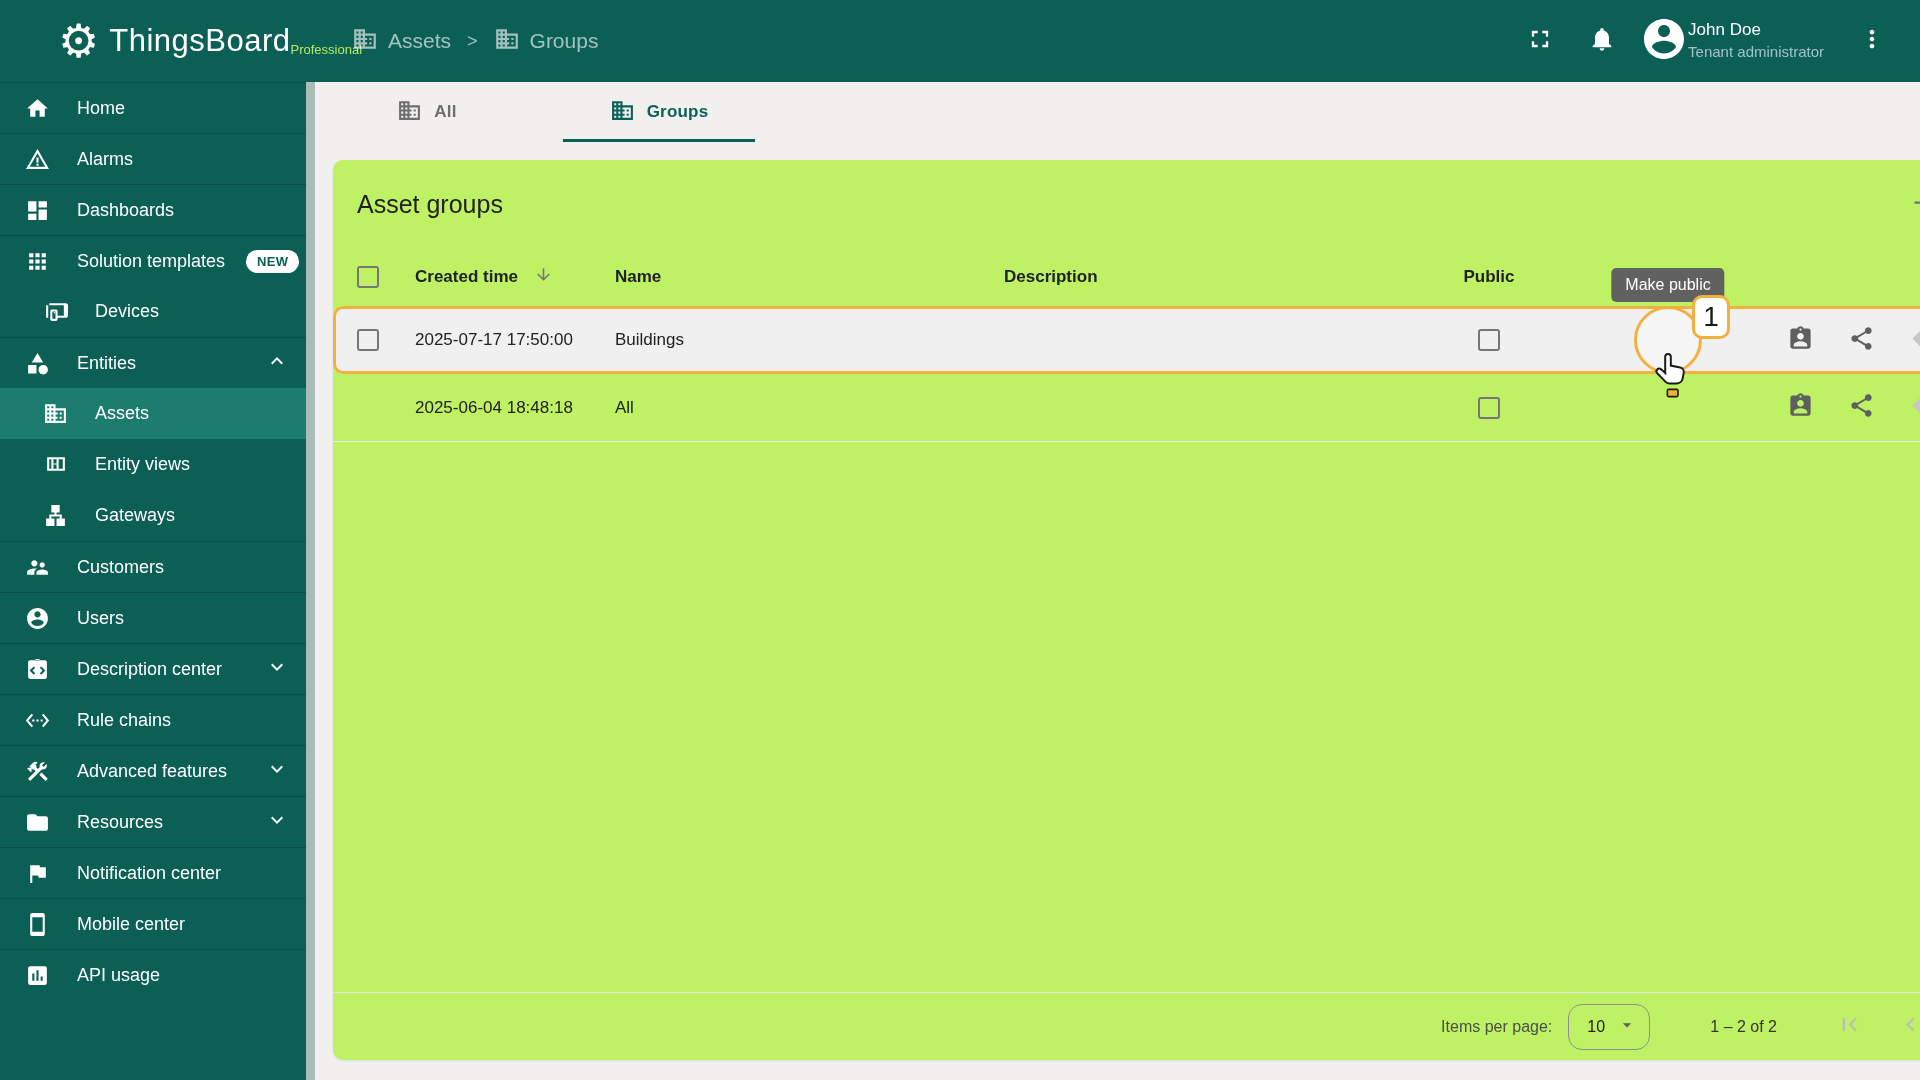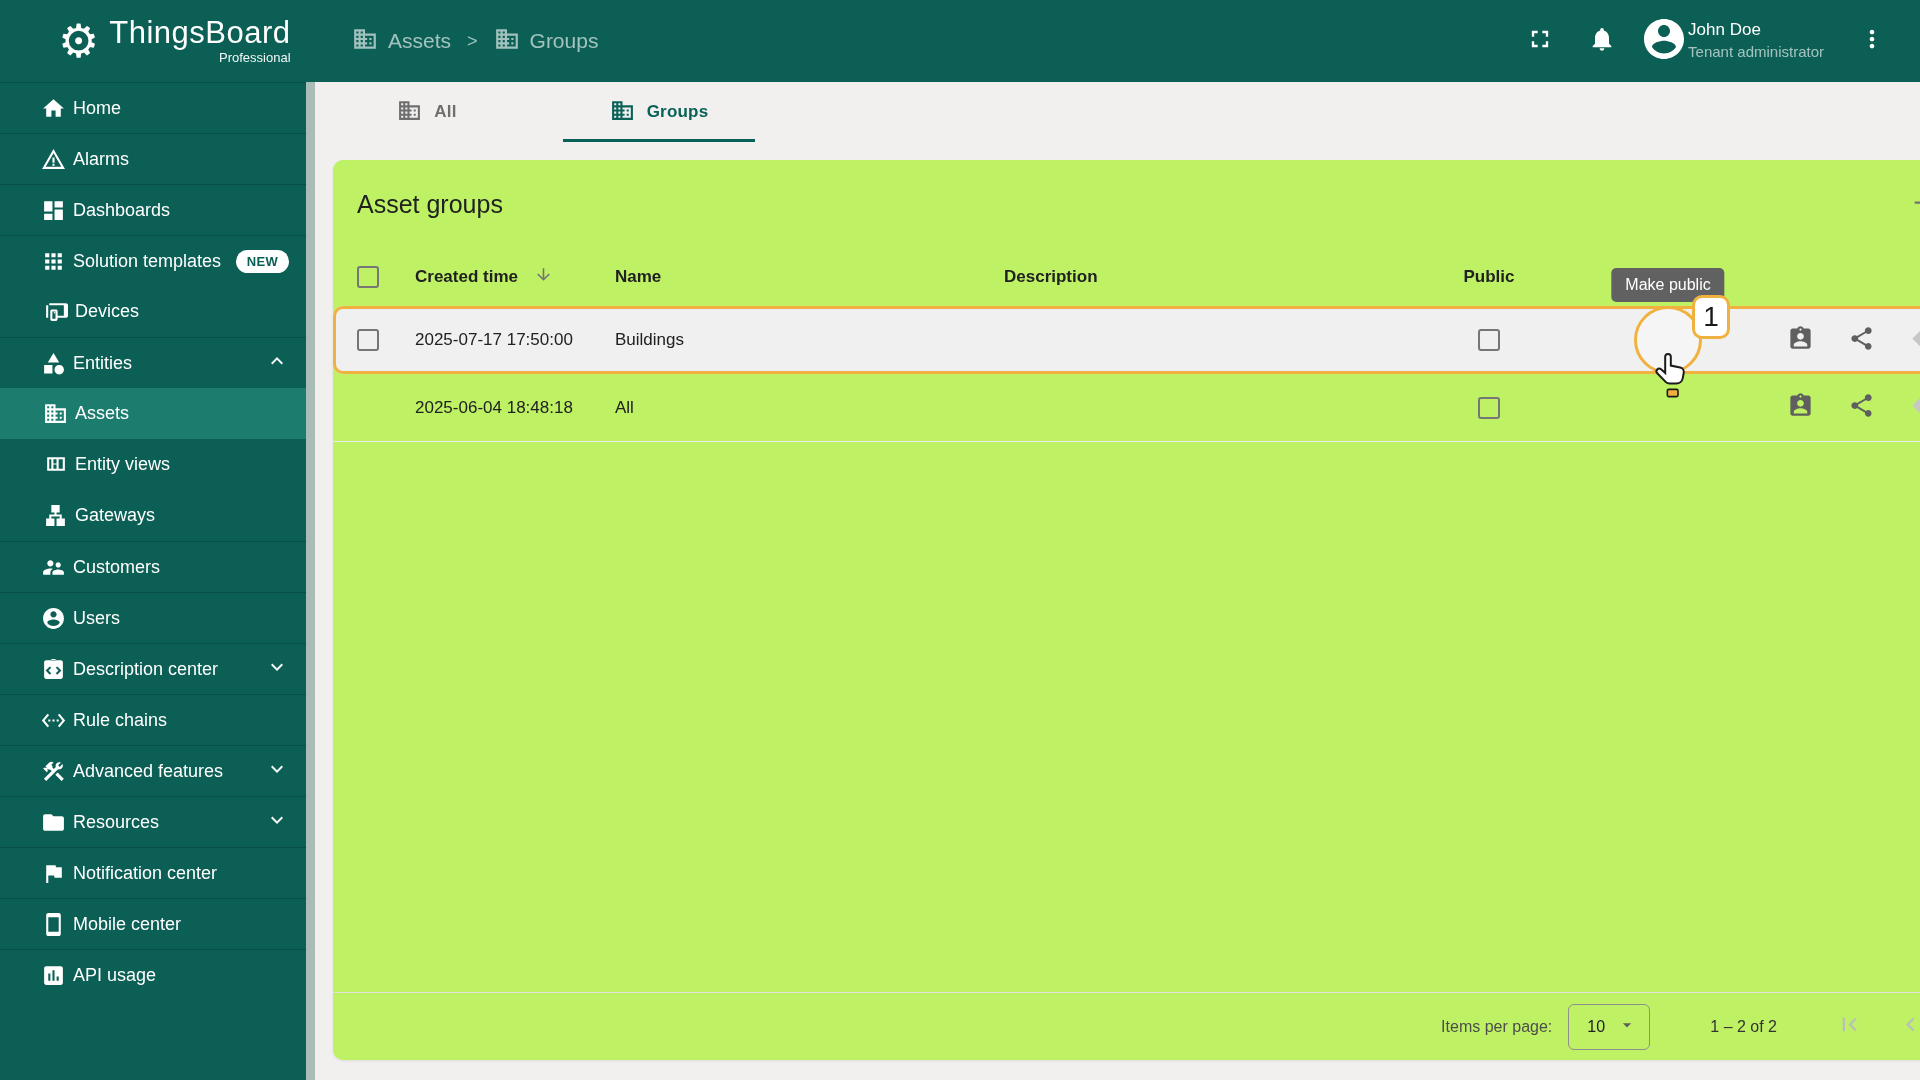--- a/index.html
+++ b/index.html
@@ -15,40 +15,40 @@
   }
   *{box-sizing:border-box;margin:0;padding:0}
   html,body{width:1920px;height:1080px;overflow:hidden}
   body{font-family:"Liberation Sans",sans-serif;}
   .page{position:relative;width:1920px;height:1080px;background:var(--content-bg);overflow:hidden}
 
   
   .topbar{position:absolute;left:0;top:0;width:1920px;height:82px;background:var(--primary);display:flex;align-items:center;z-index:20}
   .logo{display:flex;align-items:center;gap:10px;margin-left:58px}
   .logo-ic{font-size:46px;color:#fff;line-height:1}
-  .logo-text{display:flex;flex-direction:column;align-items:flex-end}
+  .logo-text{display:flex;flex-direction:row;align-items:flex-end}
   .logo-title{color:#fff;font-size:31px;font-weight:400;letter-spacing:.5px;line-height:1.05}
-  .logo-sub{color:#ffffff;font-size:13px;font-weight:400;opacity:.95}
+  .logo-sub{color:#bef264;font-size:13px;font-weight:400;opacity:.95}
   .crumbs{position:absolute;left:352px;top:0;height:82px;display:flex;align-items:center;gap:16px}
   .crumb{display:flex;align-items:center;gap:10px;color:rgba(255,255,255,.62);font-size:21px}
   .crumb .ic svg{width:26px;height:26px;fill:rgba(255,255,255,.62)}
   .crumb-sep{color:rgba(255,255,255,.62);font-size:18px}
   .top-right{position:absolute;right:26px;top:0;height:82px;display:flex;align-items:center}
   .tb-btn{width:44px;height:44px;display:flex;align-items:center;justify-content:center;cursor:pointer}
   .tb-btn svg{width:28px;height:28px;fill:#fff}
   .avatar svg{width:48px;height:48px;fill:#fff}
   .who{display:flex;flex-direction:column;margin-left:2px;margin-right:26px}
   .who-name{color:#fff;font-size:17px;line-height:1.35}
   .who-role{color:rgba(255,255,255,.62);font-size:15px;line-height:1.35}
   .ml18{margin-left:18px}
 
   
   .sidebar{position:absolute;left:0;top:82px;width:315px;height:998px;background:var(--primary);z-index:10}
   .sb-scrollbar{position:absolute;right:0;top:0;width:9px;height:100%;background:#A9BCB6}
-  .sb-item{height:51px;display:flex;align-items:center;padding:0 26px 0 40px;gap:1px;color:#fff;cursor:pointer}
+  .sb-item{height:51px;display:flex;align-items:center;padding:0 26px 0 24px;gap:21px;color:#fff;cursor:pointer}
   .sb-item.divtop{border-top:1px solid rgba(0,0,0,.16)}
   .sb-item.sub{padding-left:42px}
   .sb-item.selected{background:var(--selected)}
   .sb-ic{width:26px;height:26px;flex:0 0 26px;display:flex;align-items:center;justify-content:center}
   .sb-ic svg{width:25px;height:25px;fill:#fff}
   .sb-label{font-size:18px;font-weight:500;white-space:nowrap;margin-left:6px}
   .sb-badge{margin-left:auto;background:#fff;color:var(--primary);font-size:13px;font-weight:700;padding:4px 11px;border-radius:13px;letter-spacing:.3px}
   .sb-chev{margin-left:auto}
   .sb-chev svg{width:24px;height:24px;fill:rgba(255,255,255,.95)}
 
@@ -82,21 +82,21 @@
   .cell-public{display:flex;justify-content:center}
   .row-hl{background:#F1F0F0;box-shadow:inset 0 0 0 3px var(--gold);border-radius:10px}
   .row-plain{border-bottom:1px solid #ECEAE9}
   .actions{display:flex;justify-content:flex-end;gap:21px}
   .act-btn{width:40px;height:40px;display:flex;align-items:center;justify-content:center;cursor:pointer}
   .act-btn svg{width:27px;height:27px;fill:var(--icon-dark)}
   .act-btn.disabled svg{fill:var(--icon-disabled)}
 
   .tfoot{position:absolute;left:0;right:0;bottom:0;height:68px;border-top:1px solid #E3E1E0;display:flex;align-items:center;justify-content:flex-end;padding-right:36px}
   .foot-label{font-size:16px;color:#4D4D4D}
-  .page-size{margin-left:16px;width:82px;height:46px;border:1px solid #8F8F8F;border-radius:6px;display:flex;align-items:center;justify-content:space-between;padding:0 12px 0 18px;cursor:pointer}
+  .page-size{margin-left:16px;width:82px;height:46px;border:1px solid #8F8F8F;border-radius:14px;display:flex;align-items:center;justify-content:space-between;padding:0 12px 0 18px;cursor:pointer}
   .page-size-val{font-size:16px;color:#212121}
   .dd-arrow svg{width:20px;height:20px;fill:#5F5F5F}
   .foot-range{font-size:16px;color:#333;margin-left:60px}
   .foot-nav{display:flex;gap:21px;margin-left:52px}
   .nav-btn{width:40px;height:40px;display:flex;align-items:center;justify-content:center}
   .nav-btn svg{width:27px;height:27px;fill:#BDBDBD}
 
   
   .ann-tooltip{position:absolute;left:1668px;top:268px;transform:translateX(-50%);background:var(--tooltip);color:#fff;font-size:16px;padding:8px 14px;border-radius:5px;white-space:nowrap;z-index:60}
   .ann-circle{position:absolute;left:1634px;top:306px;width:68px;height:68px;border:3px solid var(--gold);border-radius:50%;background:rgba(255,255,255,.35);z-index:50}

